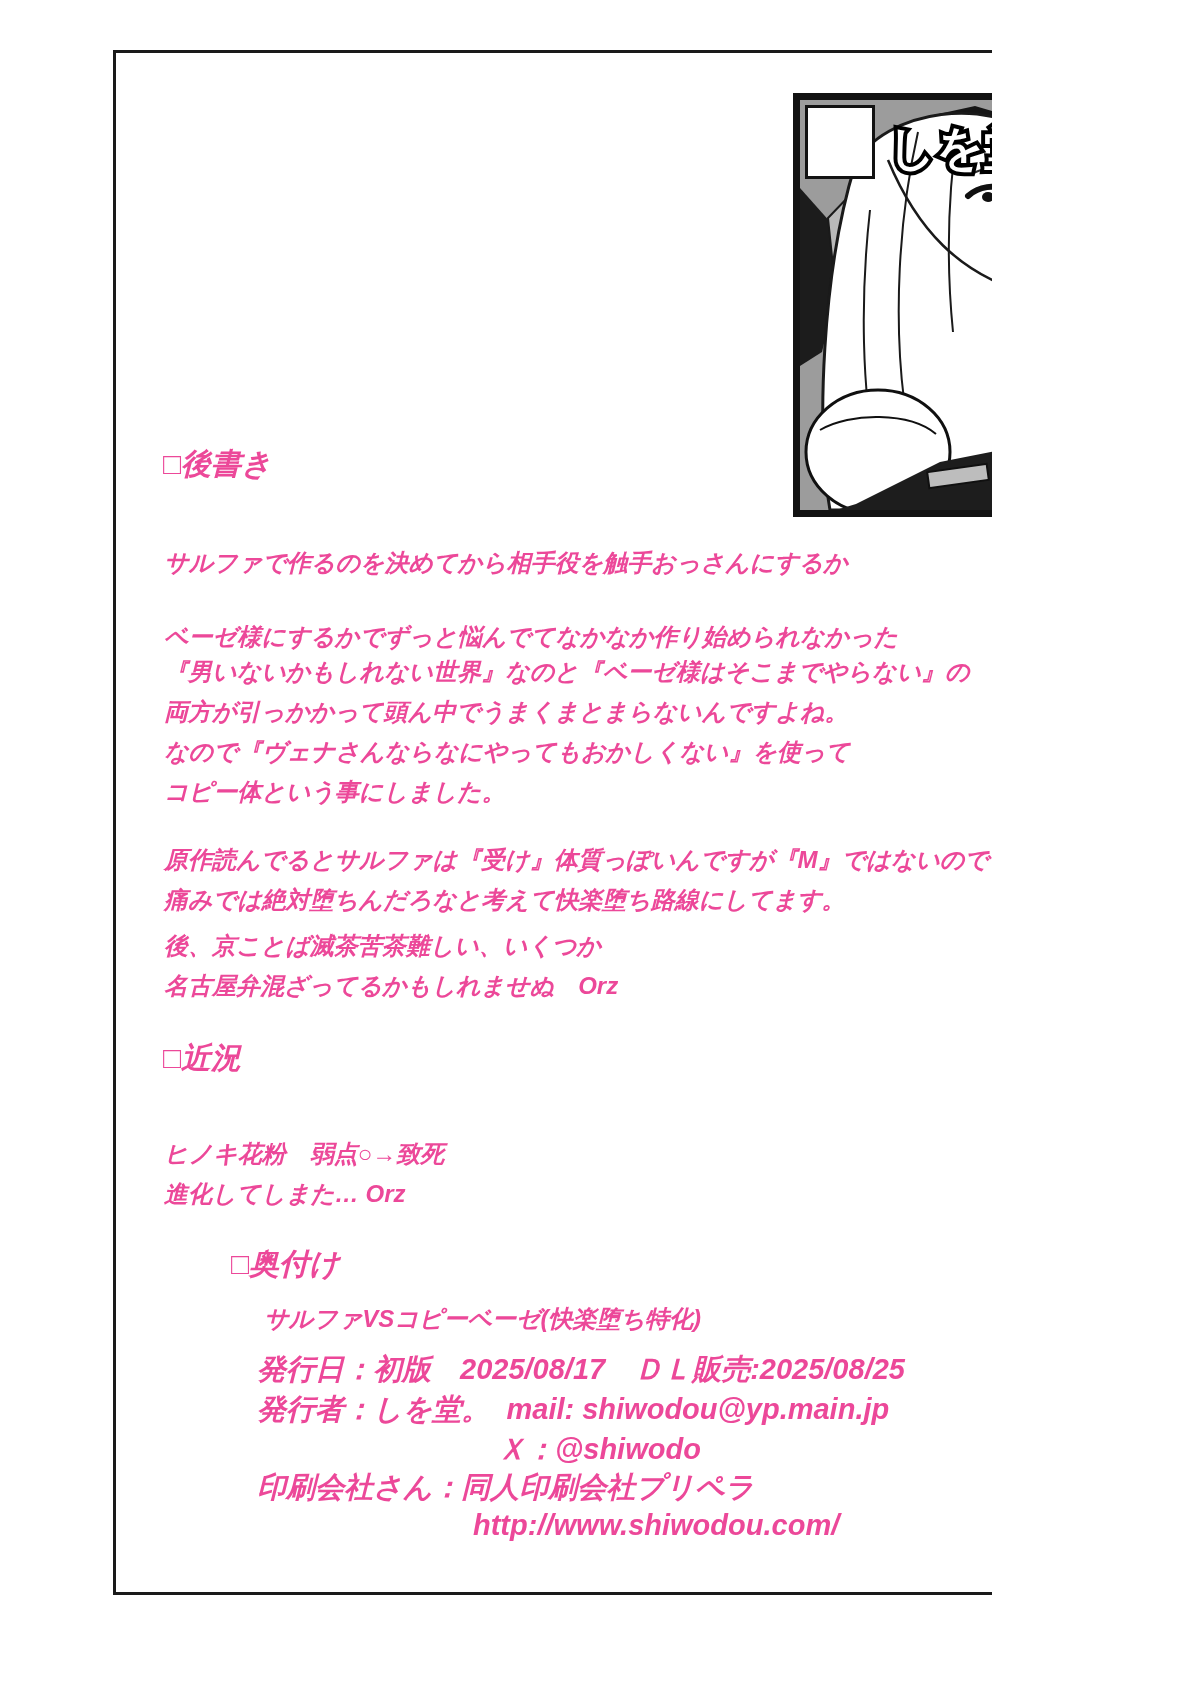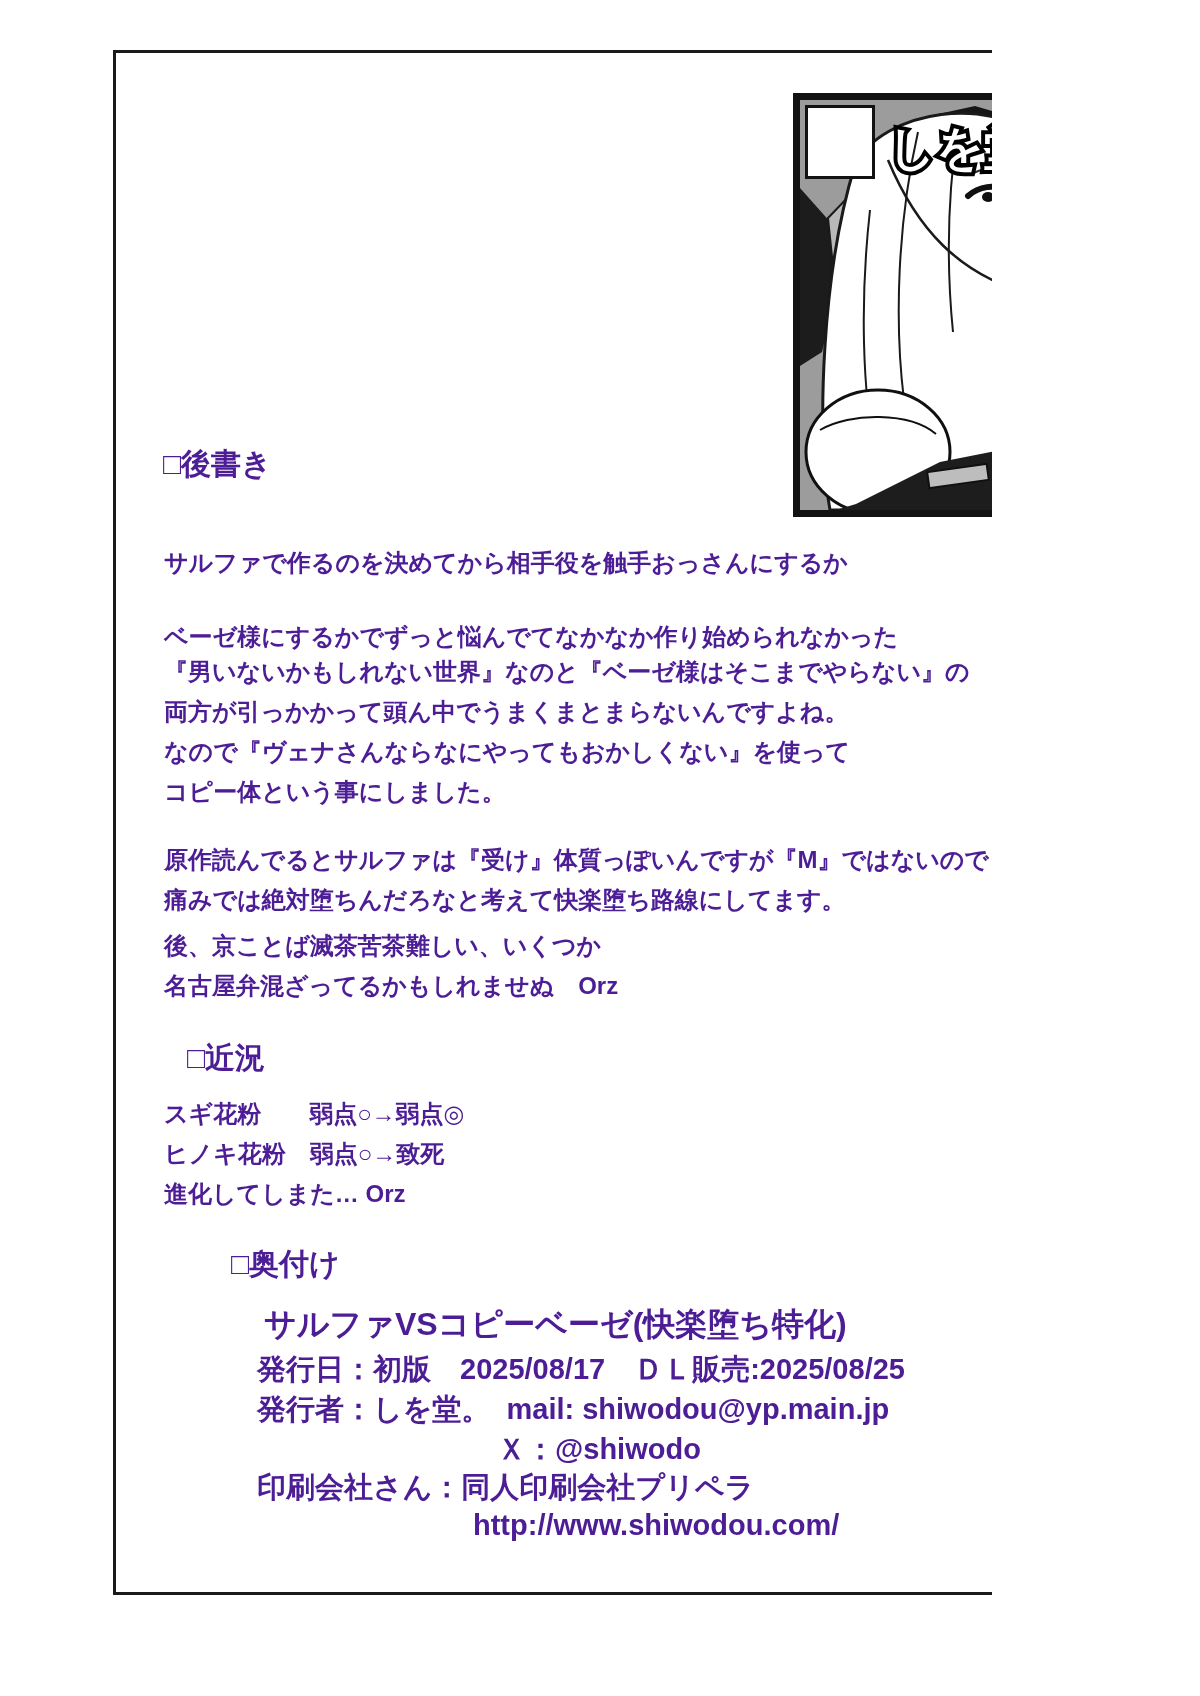--- a/index.html
+++ b/index.html
@@ -15,27 +15,28 @@
   .outer-border {
     position: absolute;
     left: 113px; top: 50px;
     width: 1031px; height: 1539px;
     border: 3px solid #1a1a1a;
   }
   .txt {
     position: absolute;
     white-space: pre;
     font-weight: 600;
-    color: #4c1d95;
+    color: #ec4899;
     line-height: 1.2;
+    font-style: italic;
   }
   .body-size   { font-size: 24px; }
   .head-size   { font-size: 30px; }
   .colo-size   { font-size: 29px; }
-  .title-size  { font-size: 32px; }
+  .title-size  { font-size: 24px; }
   .pageno-size { font-size: 38px; font-weight: 600; }
 
   
   .illus-box {
     position: absolute;
     left: 793px; top: 93px;
     width: 304px; height: 424px;
     background: #9c9c9c;
     border: 7px solid #121212;
     box-sizing: border-box;
@@ -126,23 +127,22 @@
   <div class="txt body-size" style="left:164px; top:658px;">『男いないかもしれない世界』なのと『ベーゼ様はそこまでやらない』の</div>
   <div class="txt body-size" style="left:164px; top:738px;">なので『ヴェナさんならなにやってもおかしくない』を使って</div>
   <div class="txt body-size" style="left:164px; top:778px;">コピー体という事にしました。</div>
 
   <div class="txt body-size" style="left:164px; top:846px;">原作読んでるとサルファは『受け』体質っぽいんですが『M』ではないので</div>
   <div class="txt body-size" style="left:164px; top:886px;">痛みでは絶対堕ちんだろなと考えて快楽堕ち路線にしてます。</div>
 
   <div class="txt body-size" style="left:164px; top:932px;">後、京ことば滅茶苦茶難しい、いくつか</div>
   <div class="txt body-size" style="left:164px; top:972px;">名古屋弁混ざってるかもしれませぬ　Orz</div>
 
-  <div class="txt head-size" style="left:163px; top:1040px;margin-left:24px;">□近況</div>
+  <div class="txt head-size" style="left:163px; top:1040px;">□近況</div>
 
-  <div class="txt body-size" style="left:164px; top:1100px;">スギ花粉　　弱点○→弱点◎</div>
   <div class="txt body-size" style="left:164px; top:1140px;">ヒノキ花粉　弱点○→致死</div>
   <div class="txt body-size" style="left:164px; top:1180px;">進化してしまた… Orz</div>
 
   <div class="txt head-size" style="left:231px; top:1246px;">□奥付け</div>
 
   <div class="txt title-size" style="left:264px; top:1305px;">サルファVSコピーベーゼ(快楽堕ち特化)</div>
 
   <div class="txt colo-size" style="left:257px; top:1352px;">発行日：初版　2025/08/17　ＤＬ販売:2025/08/25</div>
   <div class="txt colo-size" style="left:257px; top:1392px;">発行者：しを堂。  mail: shiwodou@yp.main.jp</div>
   <div class="txt colo-size" style="left:497px; top:1432px;">Ｘ：@shiwodo</div>

